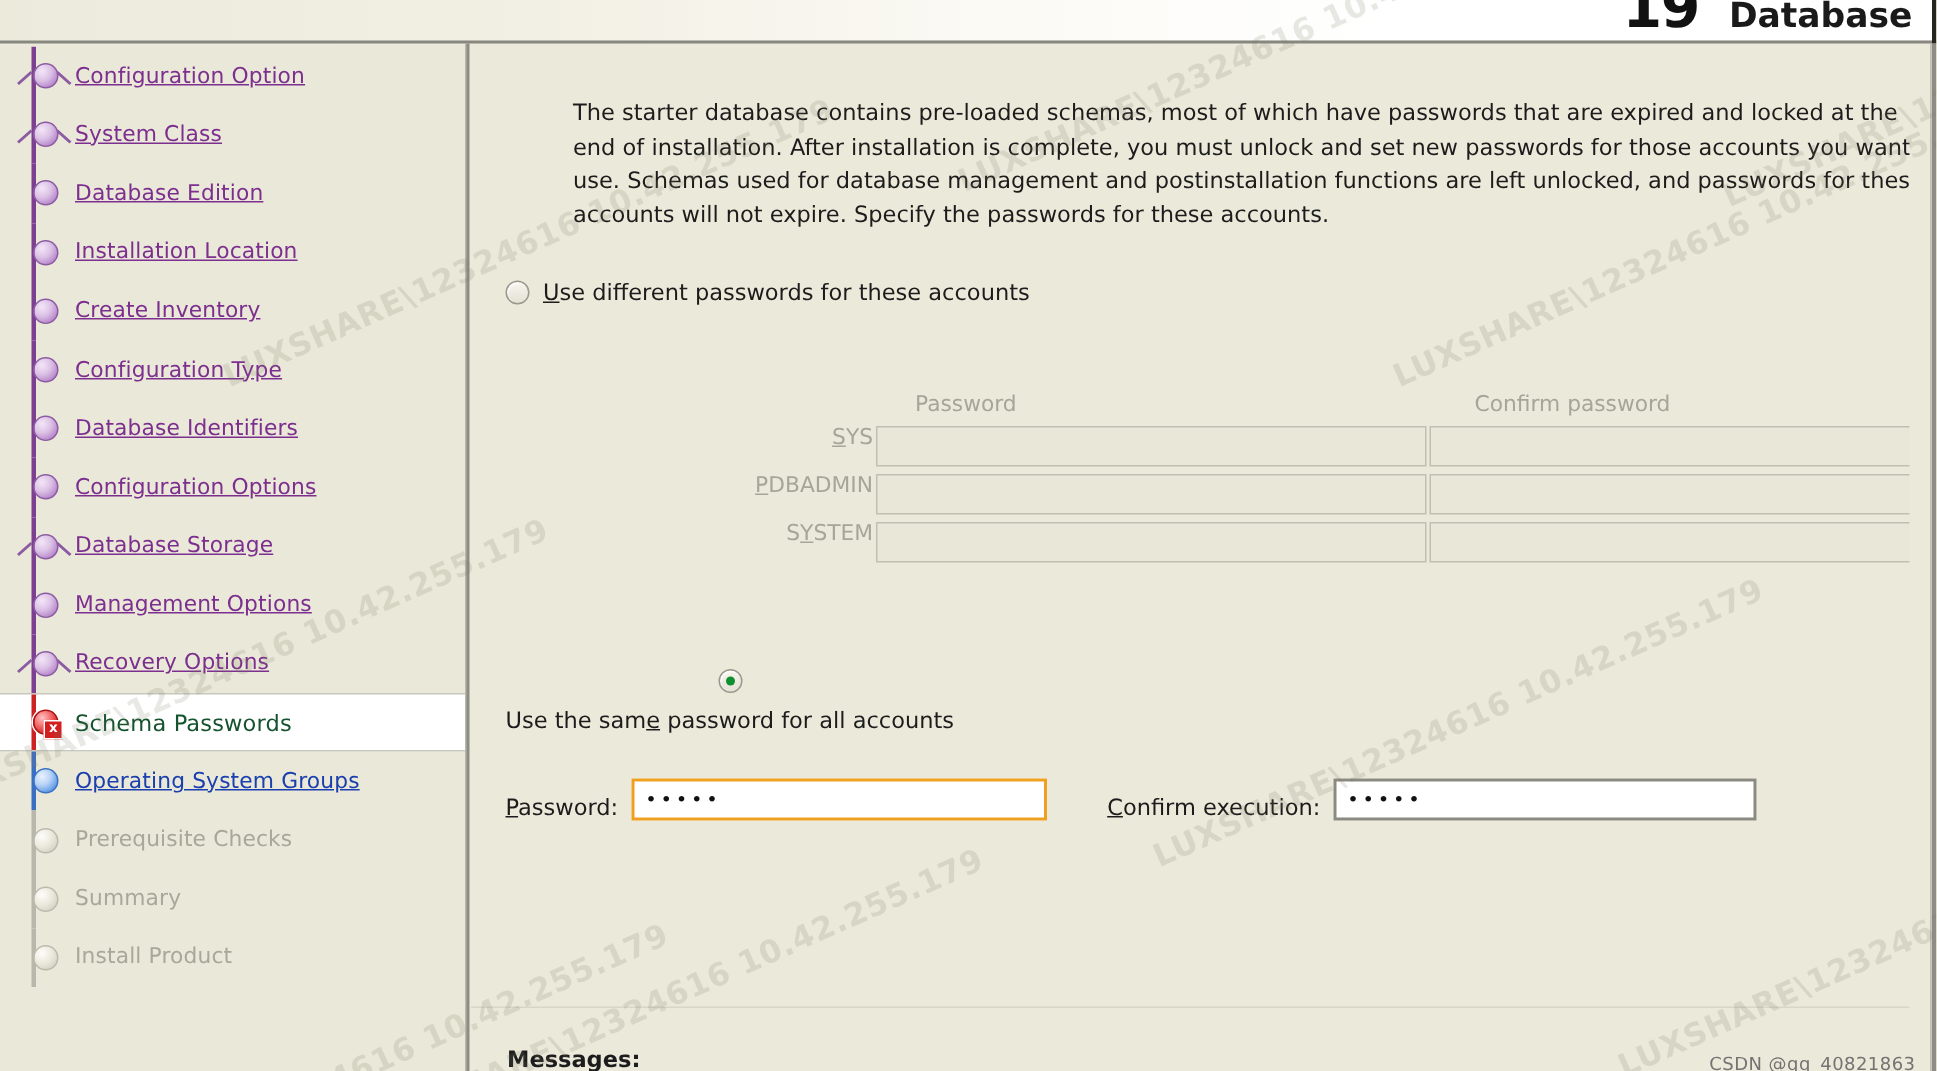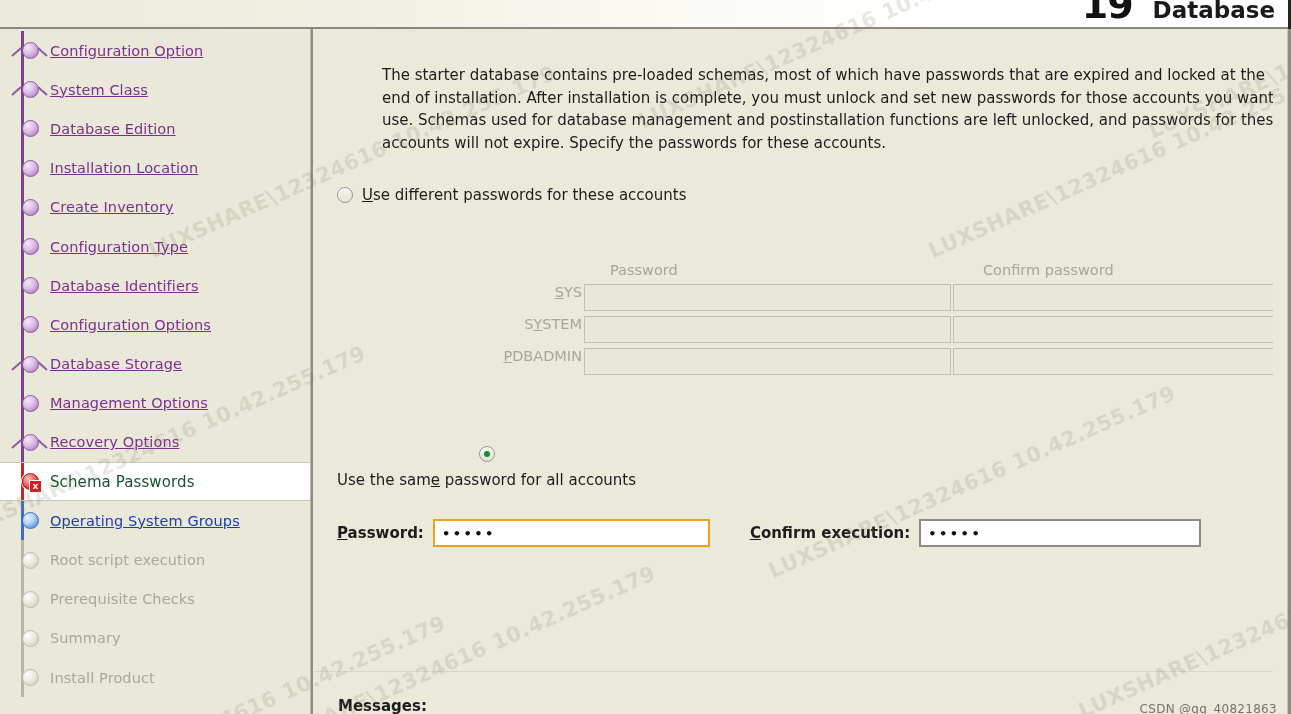--- a/index.html
+++ b/index.html
@@ -265,23 +265,22 @@
     flex: 0 0 auto;
   }
   .fd1 { width: 367px; }
   .fd2 { width: 367px; margin-left: 2px; }
 
   
   .same-row {
     position: absolute;
     left: 23px; top: 488px;
     display: flex;
-    align-items: center;
-    white-space: nowrap;
-    font-weight: bold;
+    align-items: flex-end;
+    white-space: nowrap;
   }
   .lbl {
     font-size: 15px;
     color: #1c1c1c;
   }
   .pw-input {
     height: 28px;
     background: #ffffff;
     margin-left: 9px;
     display: flex;
@@ -432,25 +431,20 @@
       </div>
       <div class="step current">
         <div class="rail"></div>
         <span class="bullet error"></span>
         <span class="step-label">Schema Passwords</span>
       </div>
       <div class="step blue">
         <div class="rail"></div>
         <span class="bullet blue"></span>
         <span class="step-label">Operating System Groups</span>
-      </div>
-      <div class="step gray">
-        <div class="rail"></div>
-        <span class="bullet gray"></span>
-        <span class="step-label">Root script execution</span>
       </div>
       <div class="step gray">
         <div class="rail"></div>
         <span class="bullet gray"></span>
         <span class="step-label">Prerequisite Checks</span>
       </div>
       <div class="step gray">
         <div class="rail"></div>
         <span class="bullet gray"></span>
         <span class="step-label">Summary</span>
@@ -478,26 +472,26 @@
         <div class="h h1">Password</div>
         <div class="h h2">Confirm password</div>
       </div>
       <div id="grid-rows">
           <div class="grid-row">
             <div class="row-label"><span></span><span class="mn">S</span><span>YS</span></div>
             <div class="field-disabled fd1"></div>
             <div class="field-disabled fd2"></div>
           </div>
           <div class="grid-row">
-            <div class="row-label"><span>S</span><span class="mn">Y</span><span>STEM</span></div>
+            <div class="row-label"><span></span><span class="mn">P</span><span>DBADMIN</span></div>
             <div class="field-disabled fd1"></div>
             <div class="field-disabled fd2"></div>
           </div>
           <div class="grid-row">
-            <div class="row-label"><span></span><span class="mn">P</span><span>DBADMIN</span></div>
+            <div class="row-label"><span>S</span><span class="mn">Y</span><span>STEM</span></div>
             <div class="field-disabled fd1"></div>
             <div class="field-disabled fd2"></div>
           </div>
         </div>
     </div>
 
     <div class="radio-row" id="radio-same">
       <span class="radio checked"></span>
       <span class="radio-label"><span>Use the sam</span><span class="mn">e</span><span> password for all accounts</span></span>
     </div>

